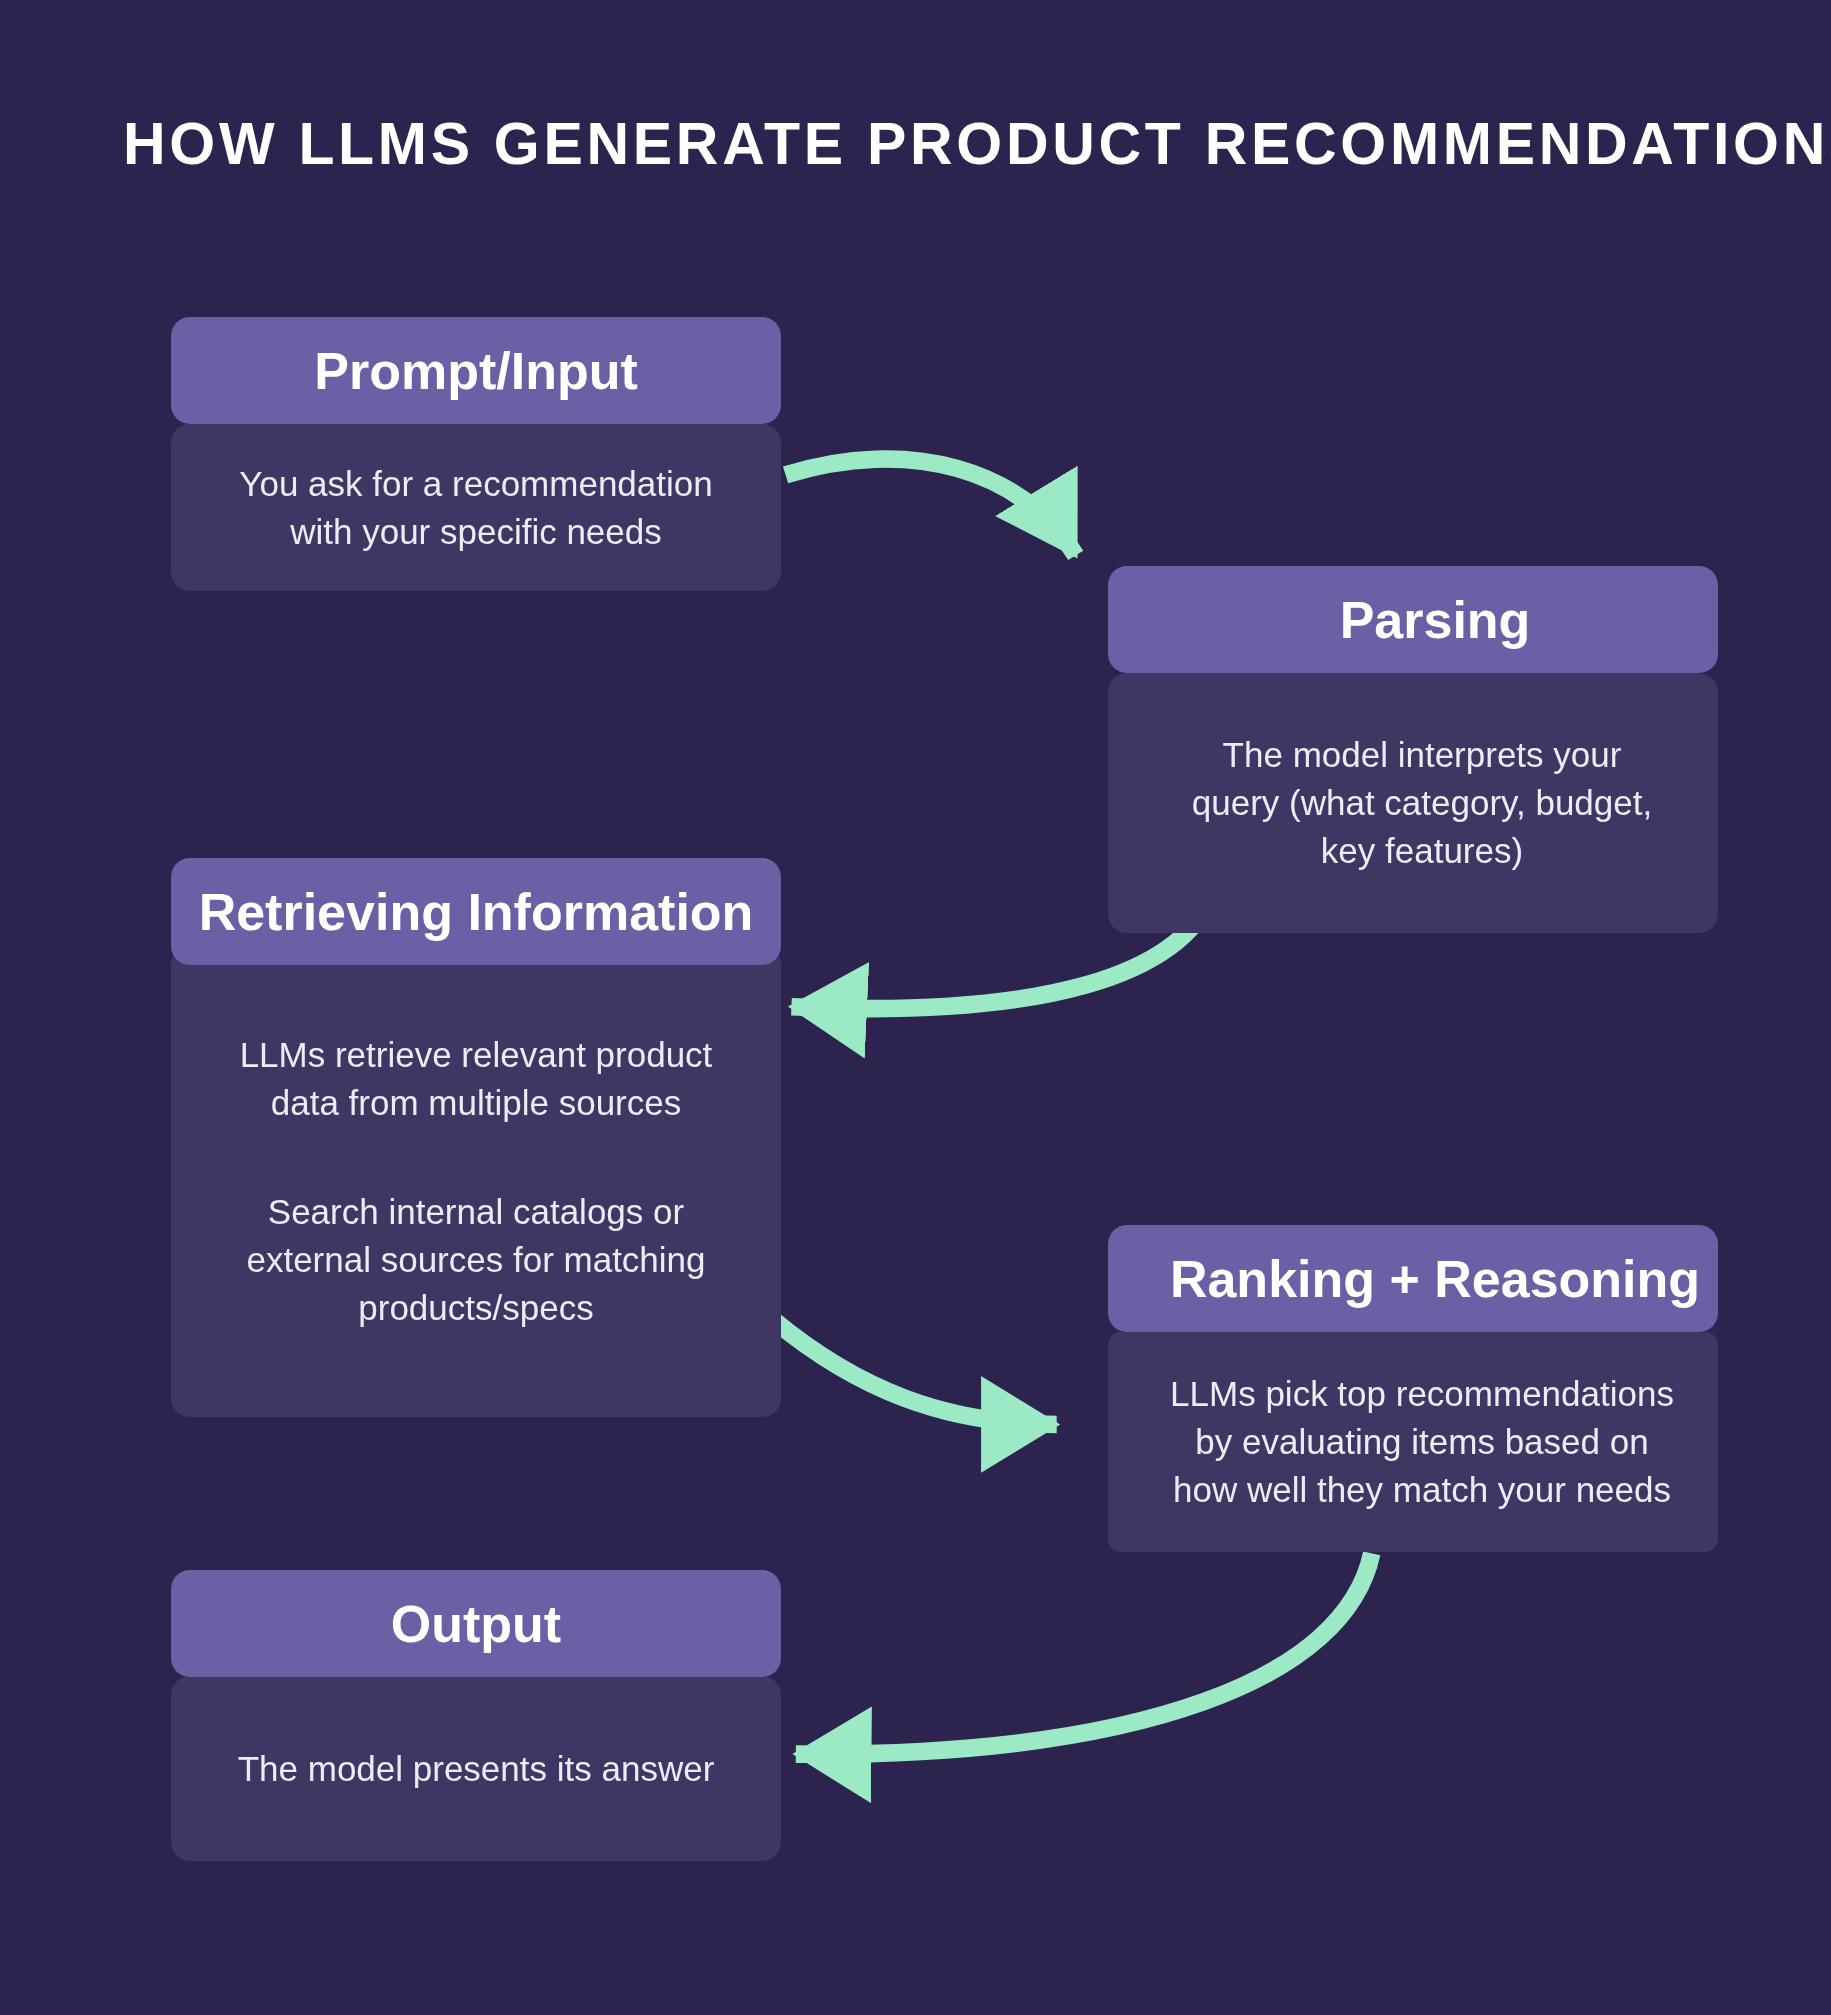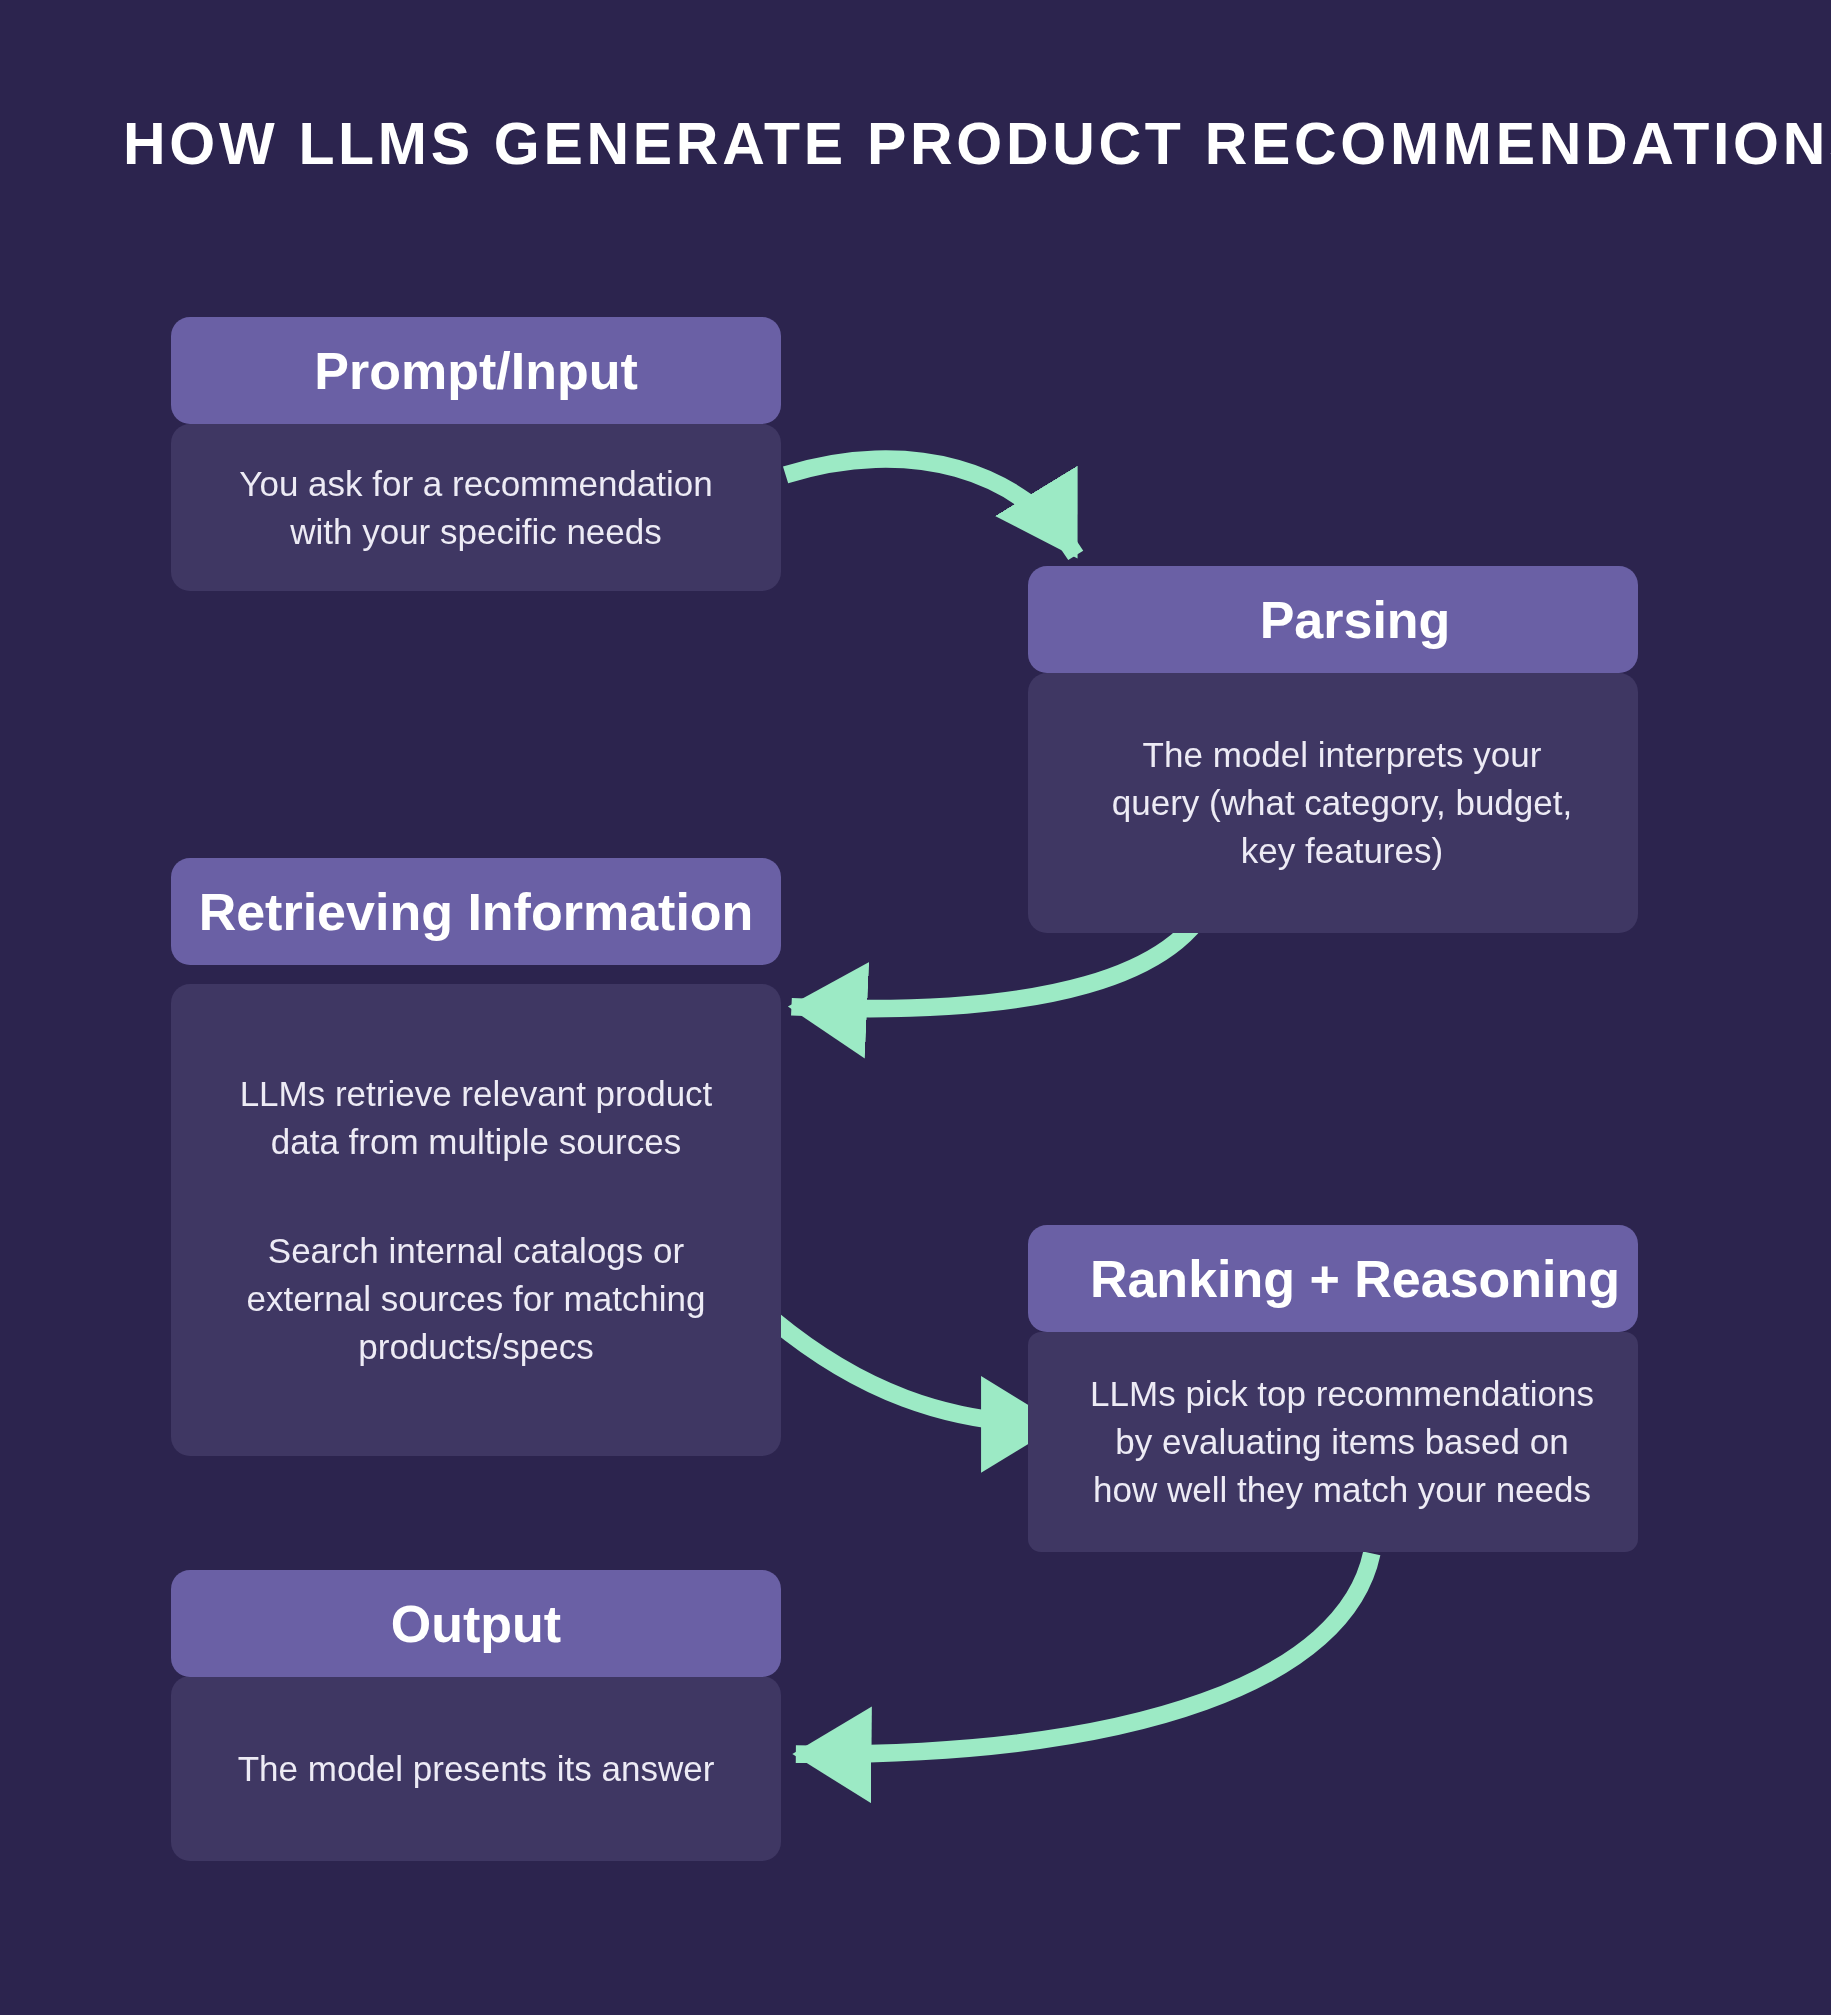--- a/index.html
+++ b/index.html
@@ -58,24 +58,24 @@
     display:flex;flex-direction:column;align-items:center;justify-content:center;
     color:var(--body-text);
     font-size:35px;line-height:48px;
     text-align:center;
     padding:0 26px;
     z-index:1;
   }
   .bod p{margin:0;white-space:pre-line;}
   .bod p + p{margin-top:47px;}
   .col-l{left:171px;}
-  .col-r{left:1028px;padding-left:44px;}
+  .col-r{left:1108px;padding-left:44px;}
   #h1{top:317px;}  #b1{top:424px;height:167px;}
   #h2{top:566px;}  #b2{top:673px;height:260px;}
-  #h3{top:826px;margin-top:32px;} #b3{top:984px;height:472px;gap:14px;}
+  #h3{top:826px;margin-top:32px;} #b3{top:945px;height:472px;gap:14px;}
   #h4{top:1225px;} #b4{top:1332px;height:220px;border-radius:13px;}
   #h5{top:1570px;} #b5{top:1676px;height:185px;}
 </style>
 </head>
 <body>
 
 <div class="canvas">
 
   <h1 class="title">HOW LLMS GENERATE PRODUCT RECOMMENDATIONS</h1>
 

